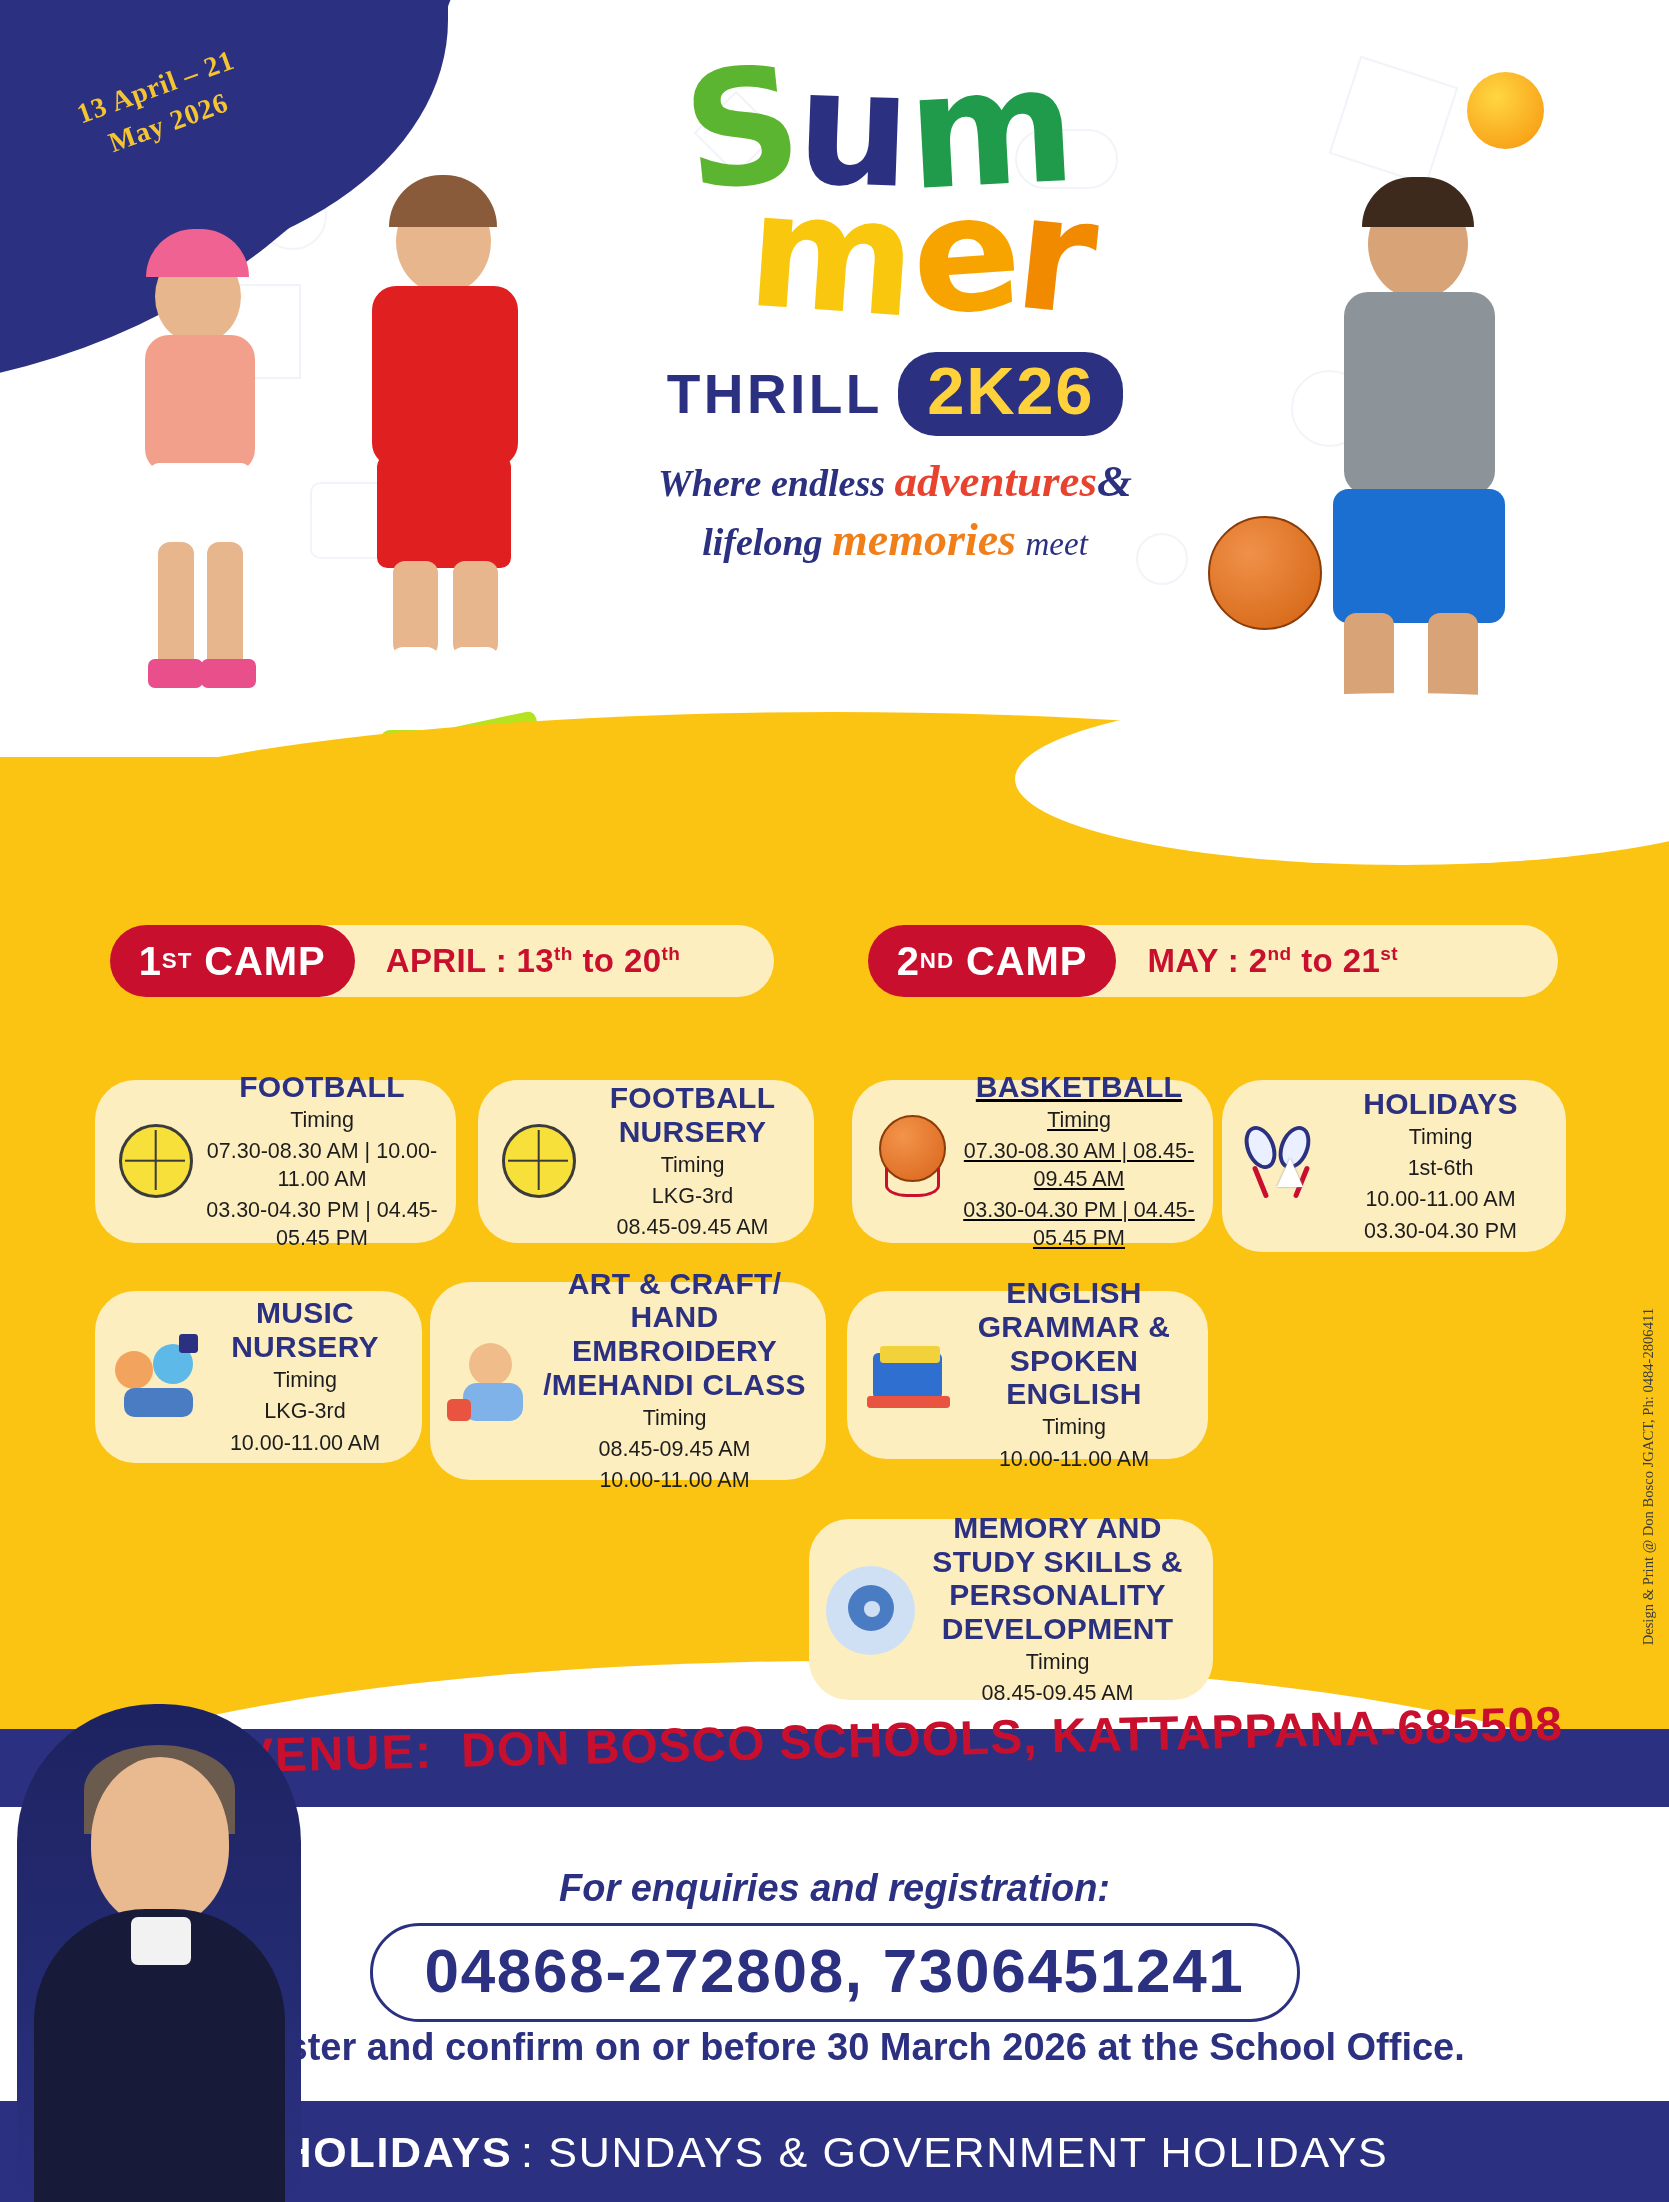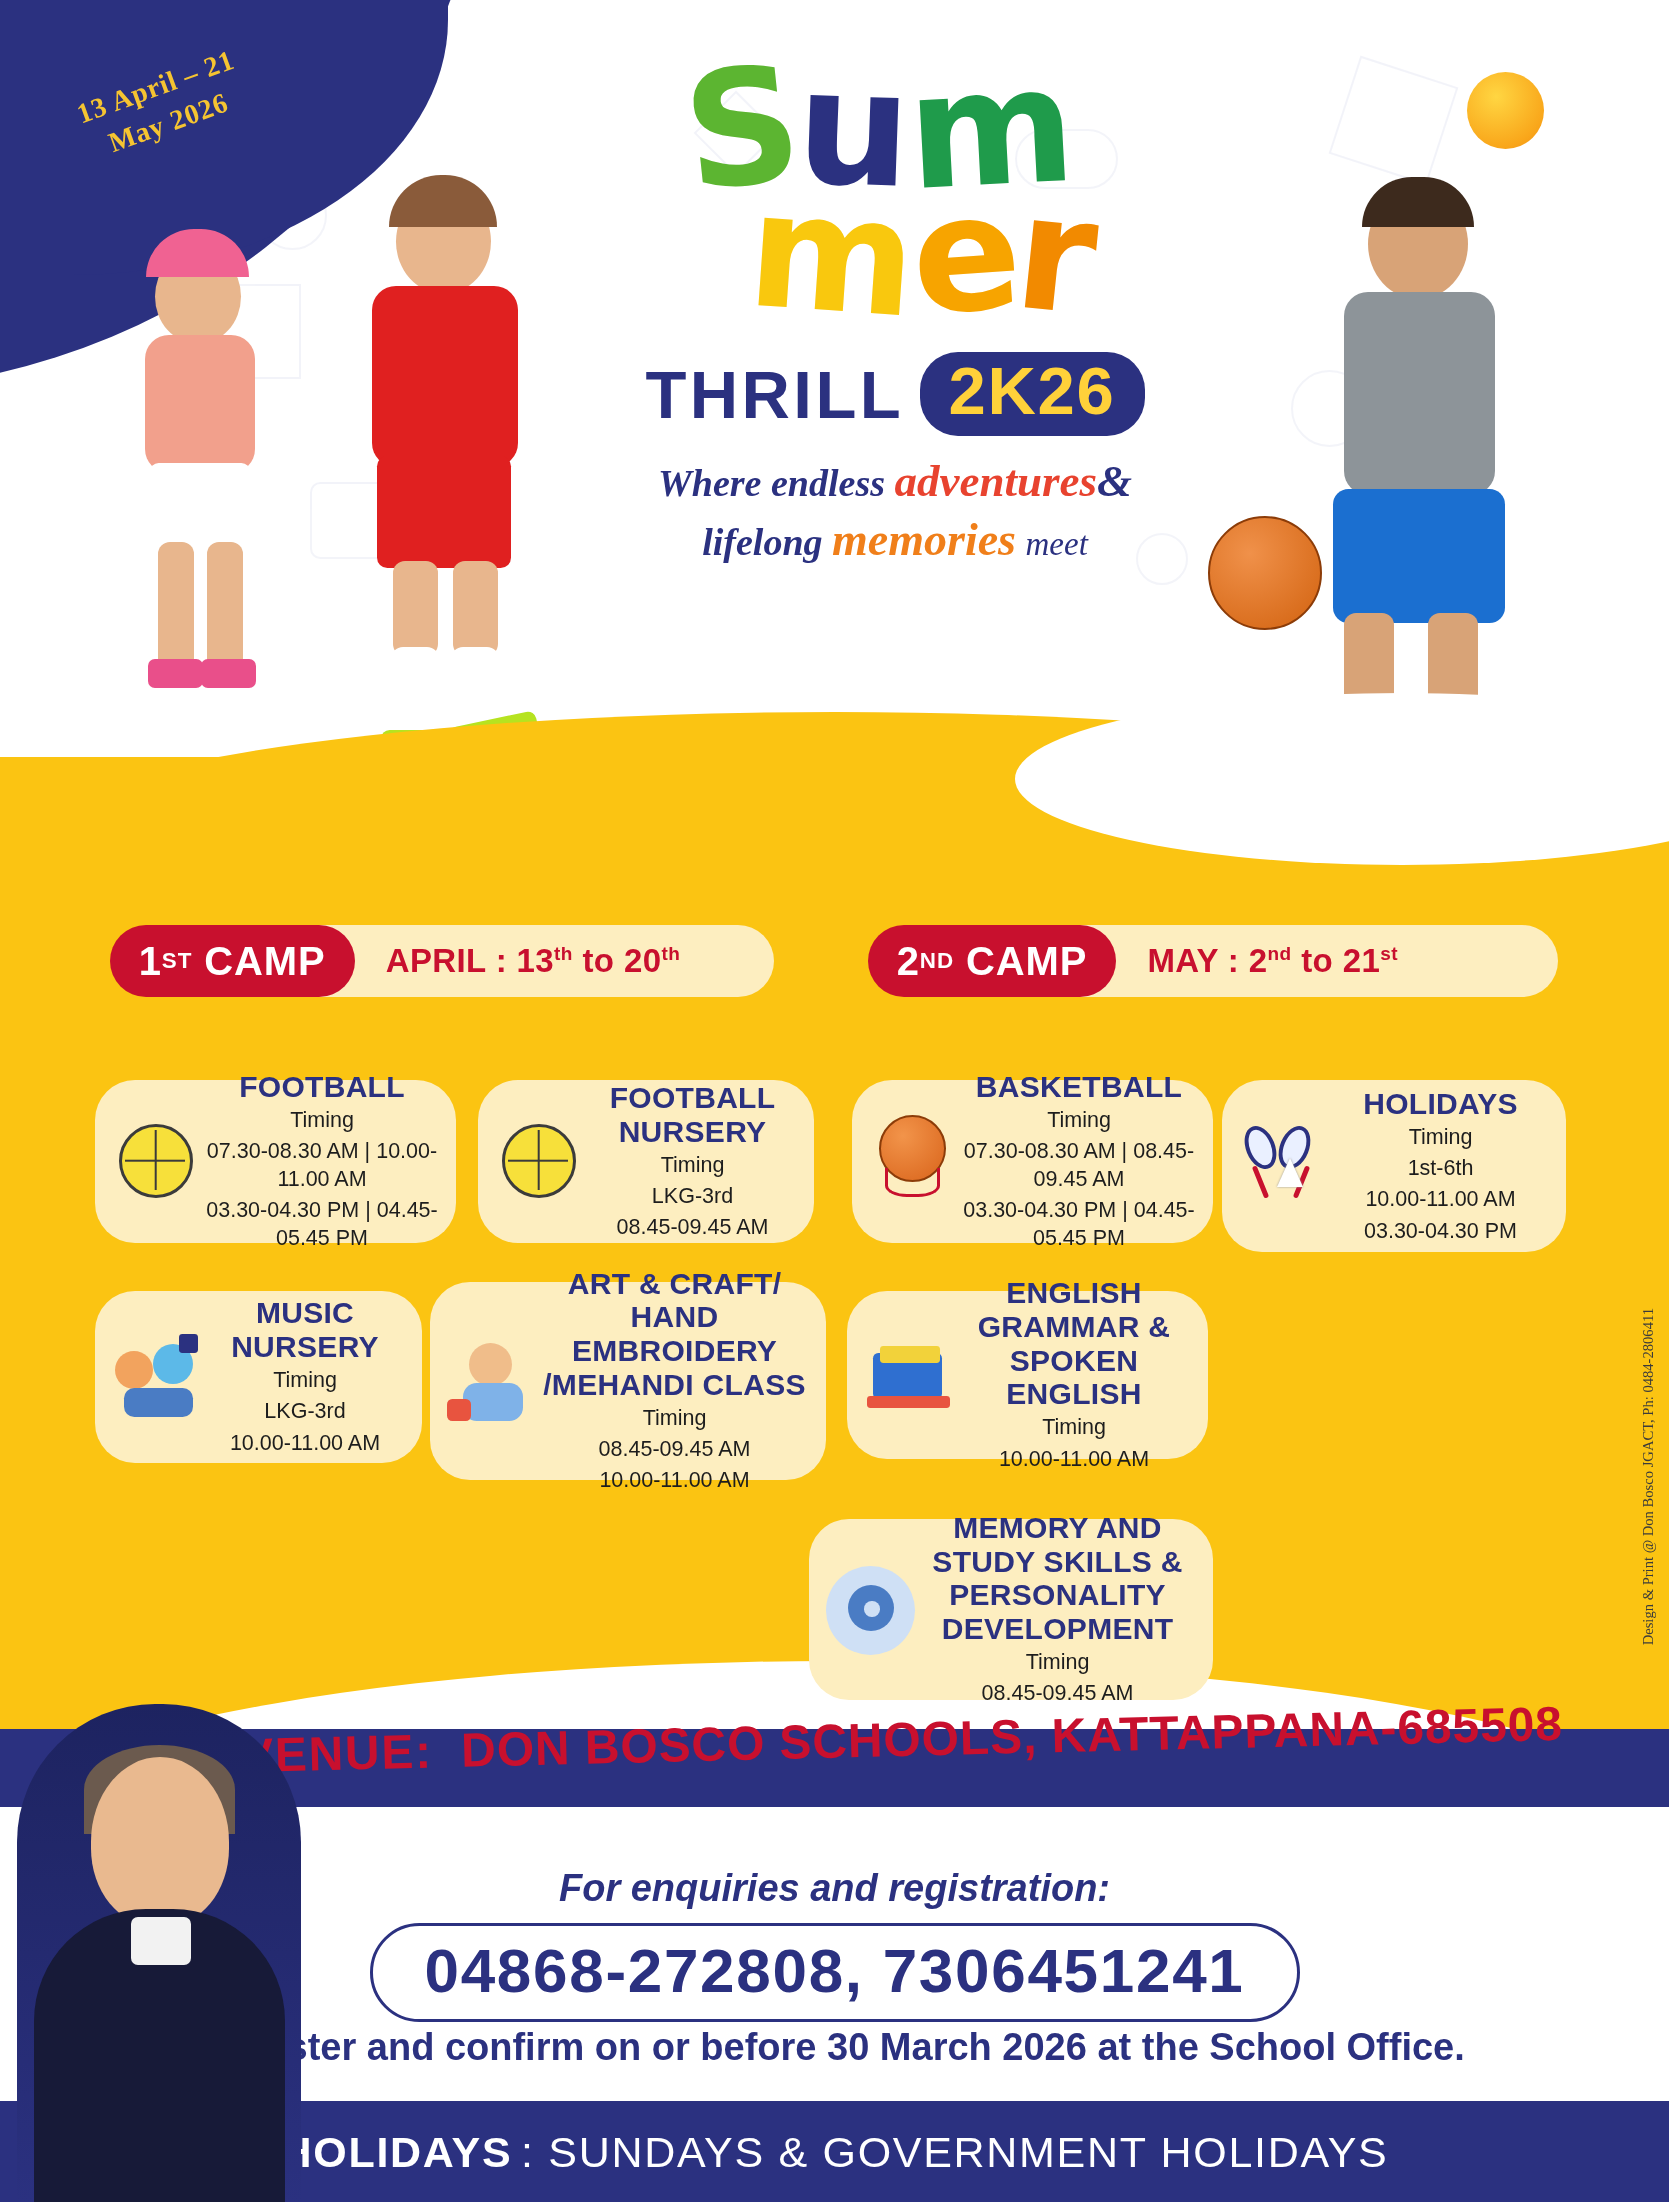--- a/index.html
+++ b/index.html
@@ -94,21 +94,21 @@
   .thrill-row {
     margin-top: 29px;
     display: flex;
     align-items: center;
     justify-content: center;
     gap: 15.5px;
   }
   .thrill {
     font-family: "Liberation Sans", sans-serif;
     font-weight: 700;
-    font-size: 67px;
+    font-size: 55px;
     color: #2b3180;
     letter-spacing: 3.4px;
   }
   .yr-pill {
     background: #2b3180;
     color: #ffd13a;
     font-weight: 700;
     font-size: 67px;
     padding: 3.4px 29px 10.3px 29px;
     border-radius: 38px;
@@ -532,21 +532,21 @@
         <div class="ball-y"></div>
       </div>
     <div class="txt">
       <div class="title">FOOTBALL NURSERY</div>
       <div class="sub">Timing</div>
       <div class="sub">LKG-3rd</div>
       <div class="sub">08.45-09.45 AM</div>
     </div>
   </div>
 
-  <div class="card" style="left:852px;top:1080px;width:361px;height:163px;">
+  <div class="card" style="left:852px;top:1080px;width:361px;height:163px;text-decoration:underline;">
     <div class="ico">
       <div class="basket"></div>
         <div class="hoop"></div>
     </div>
     <div class="txt">
       <div class="title">BASKETBALL</div>
       <div class="sub">Timing</div>
       <div class="sub">07.30-08.30 AM | 08.45-09.45 AM</div>
       <div class="sub">03.30-04.30 PM | 04.45-05.45 PM</div>
     </div>

